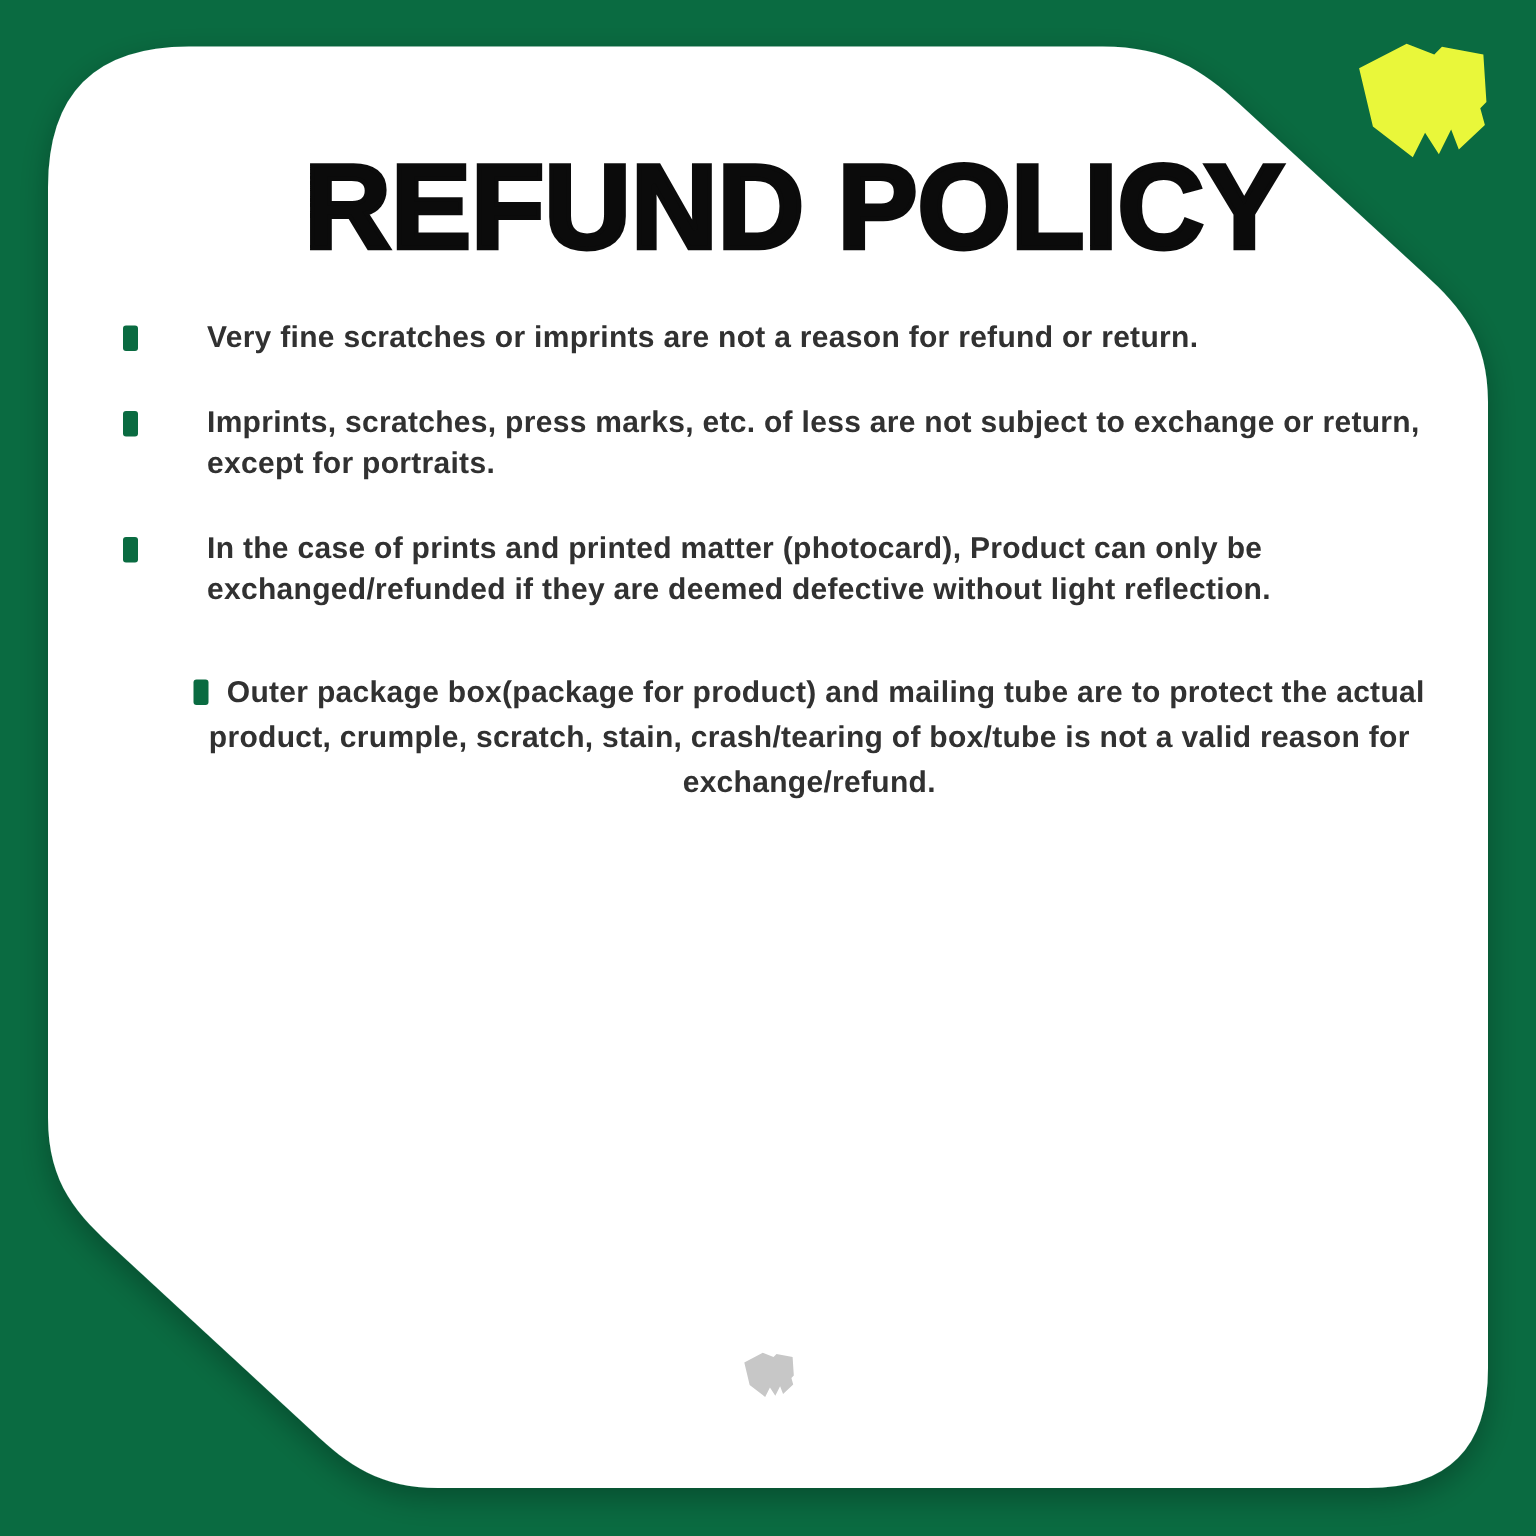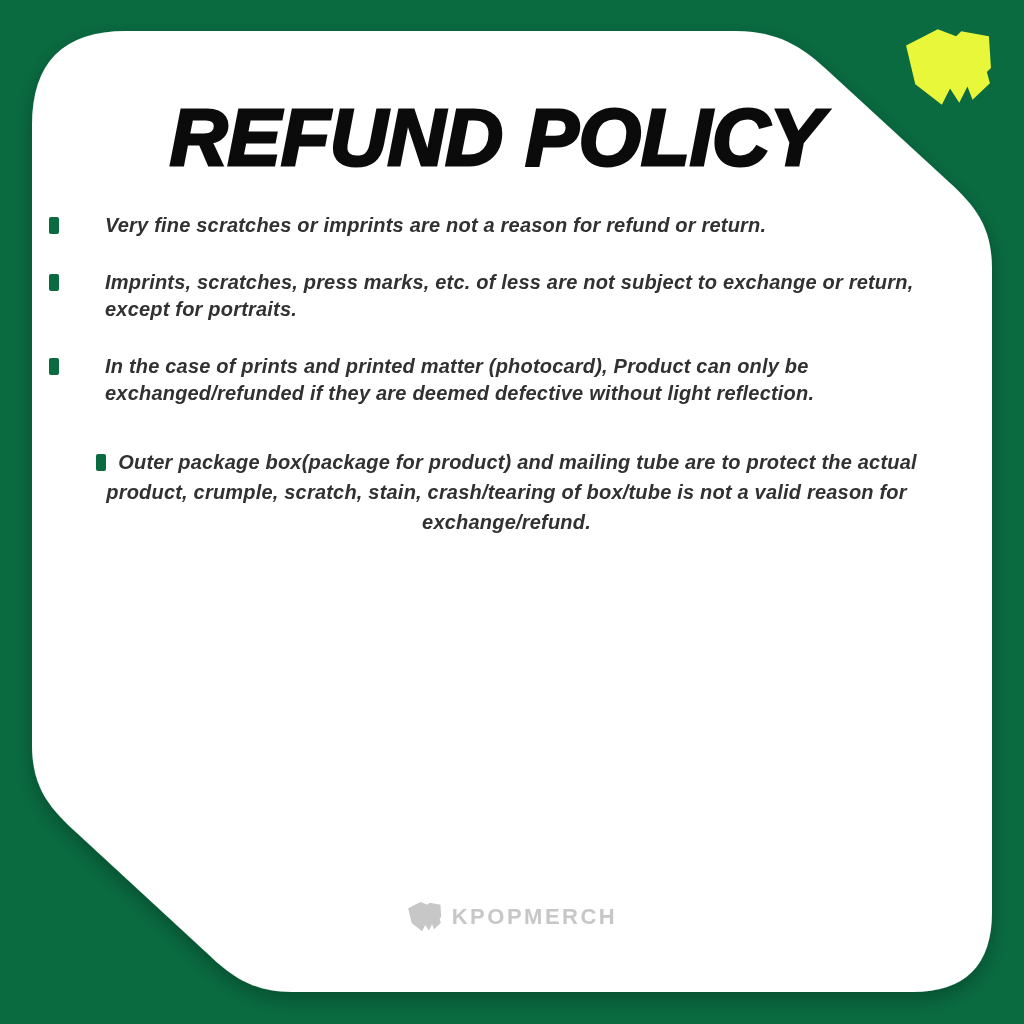--- a/index.html
+++ b/index.html
@@ -5,23 +5,22 @@
   html,body{margin:0;padding:0;}
   body{
     width:1024px;height:1024px;overflow:hidden;
     background:var(--background,#0A6B41);
     font-family:"Liberation Sans", sans-serif;
   }
   .canvas{position:relative;width:1024px;height:1024px;}
   .card-bg{position:absolute;left:0;top:0;width:1024px;height:1024px;}
   .corner-mark{position:absolute;left:903px;top:27px;width:90px;height:82px;}
   .content{
-    position:absolute;left:49px;top:0;width:895px;
+    position:absolute;left:82px;top:0;width:895px;
     color:var(--body_text,#313131);
-    font-style:italic;
   }
   h1.title{
     margin:98px 0 34px 0;
     text-align:center;
     font-size:80px;line-height:1;
     font-weight:700;
     letter-spacing:0px;
     color:var(--title,#0B0B0B);
     -webkit-text-stroke:3px var(--title,#0B0B0B);
     white-space:nowrap;
@@ -118,16 +117,15 @@
       </div>
 
     </div>
   </div>
 
   <div class="footer">
     <svg viewBox="0 0 88 80" xmlns="http://www.w3.org/2000/svg">
       <path d="M 3 18 L 34 2 L 52 9 L 57 4 L 84 9 L 86 40 L 82 44 L 85 55
                L 68 71 L 63 58 L 55 74 L 46 60 L 38 76 L 12 56 Z" fill="#C7C7C7"></path>
     </svg>
-    <span>KPOPMERCH</span>
   </div>
 
 </div>
 
 </body></html>

